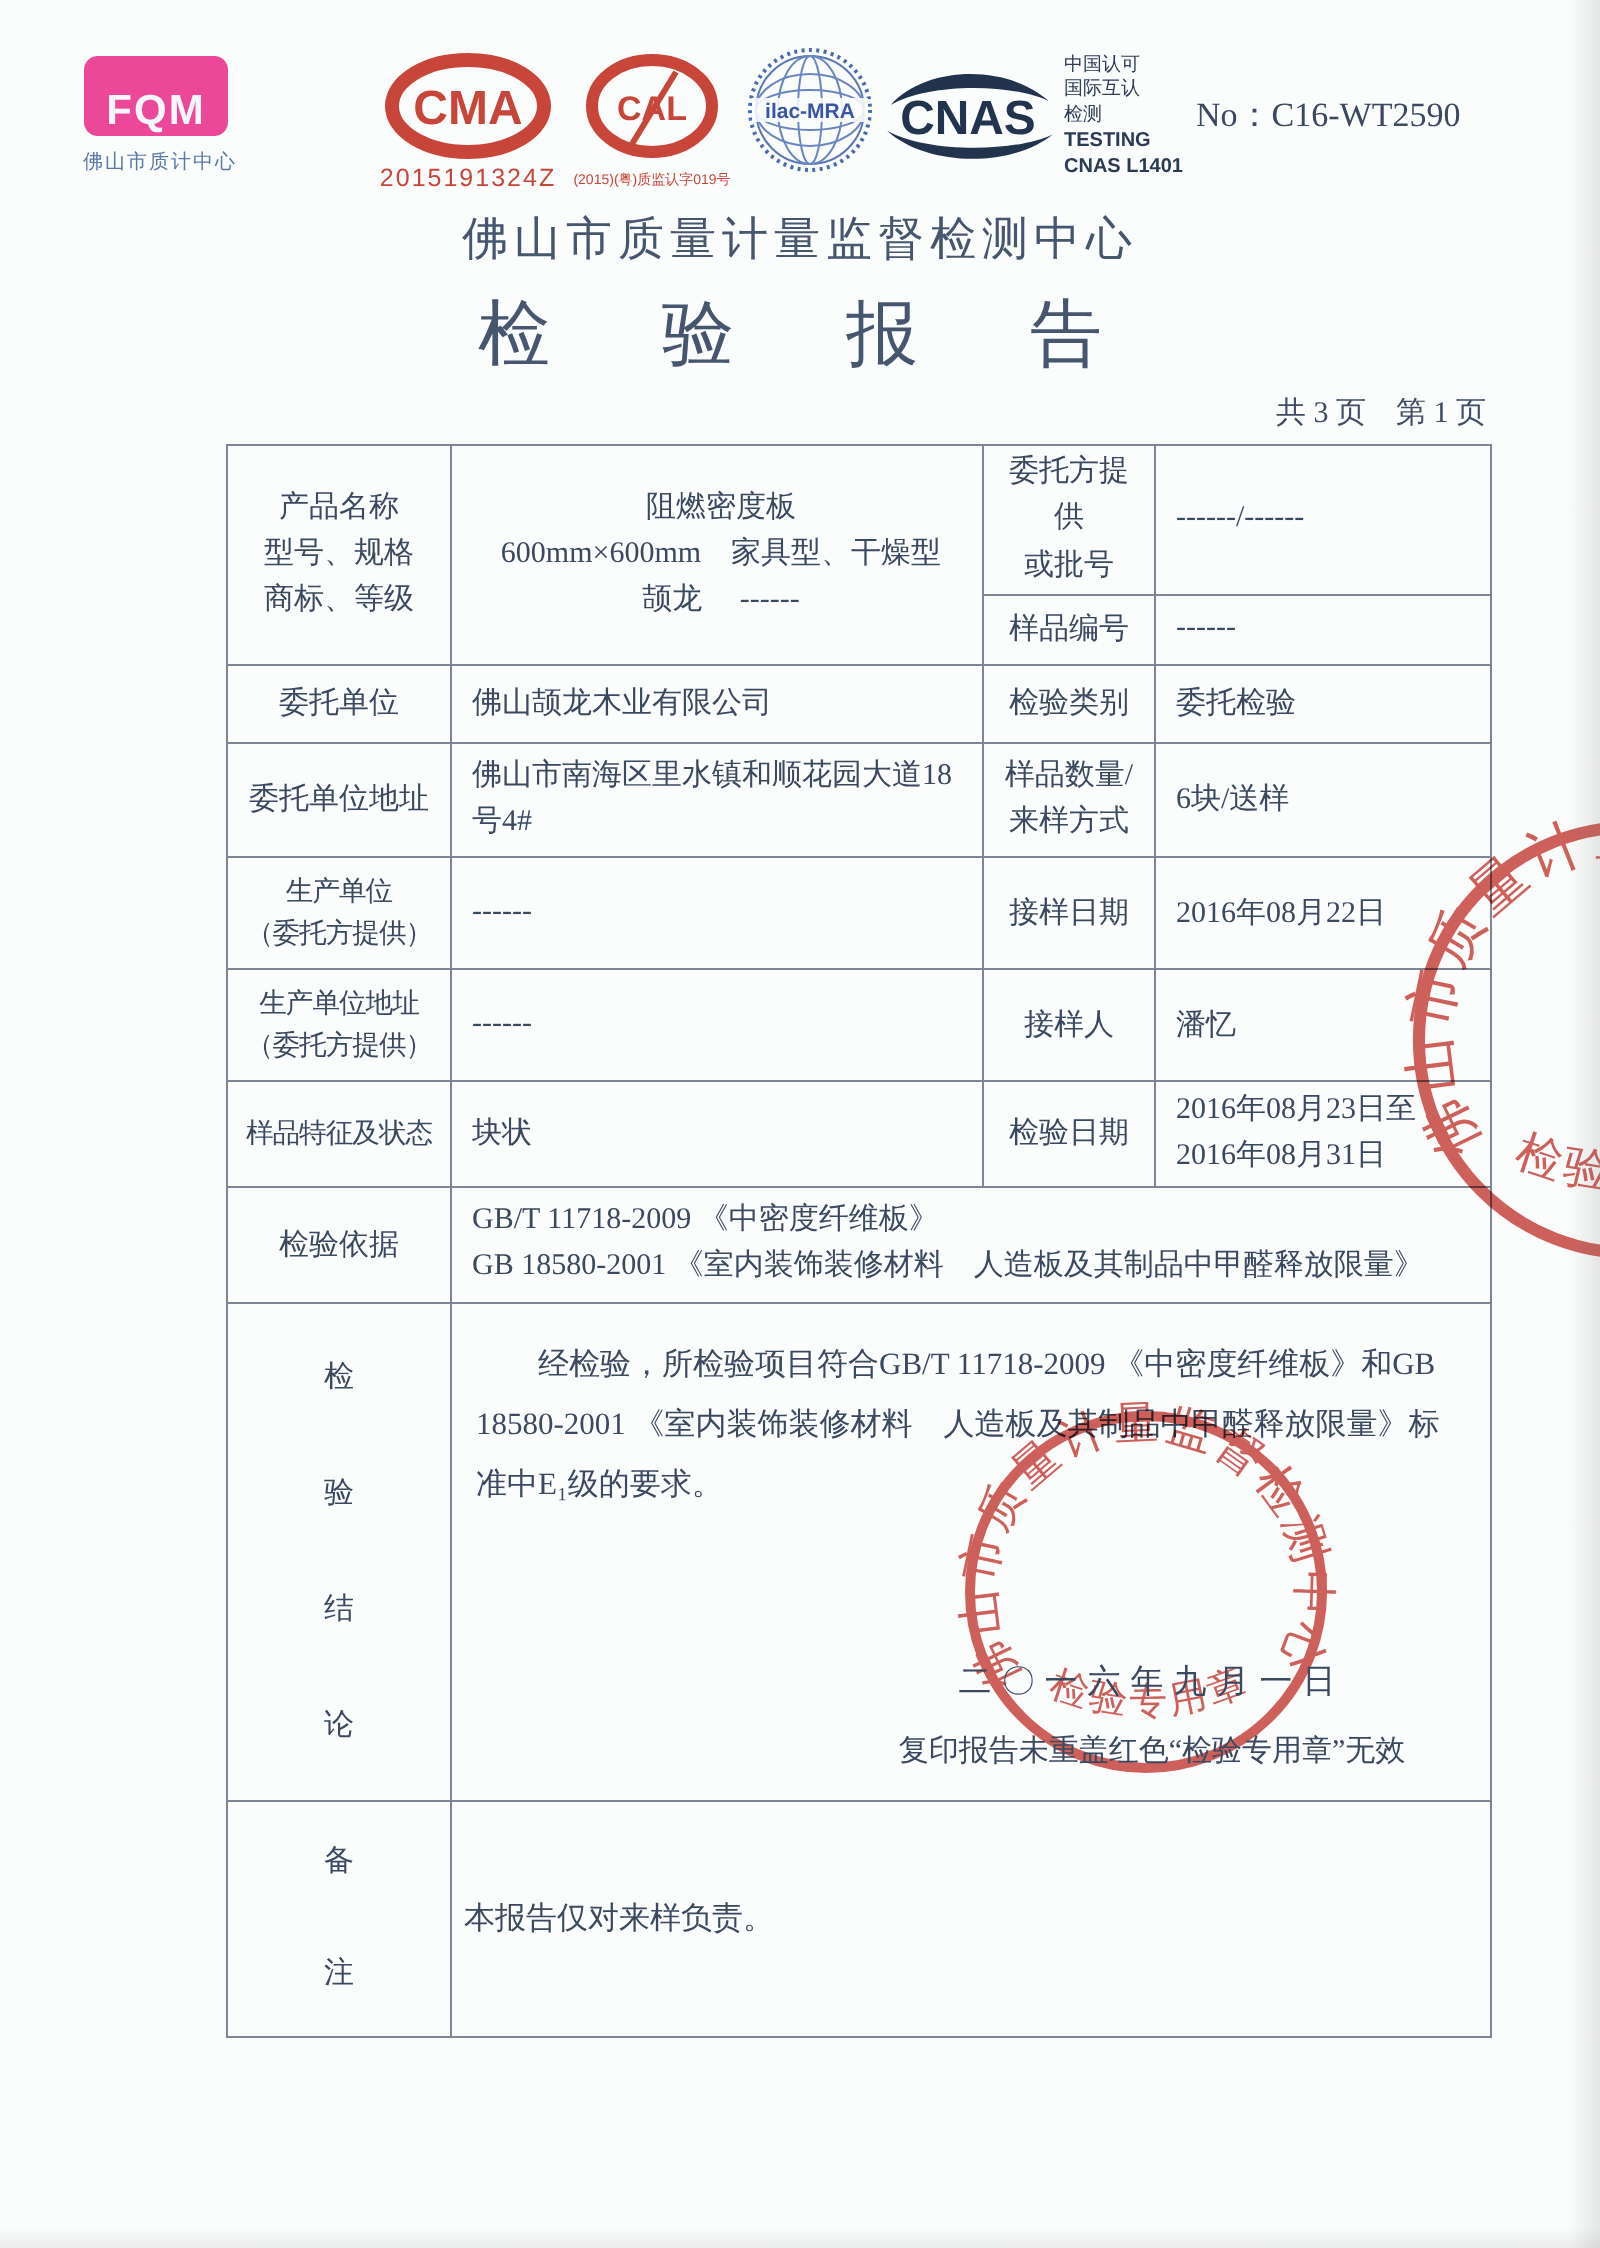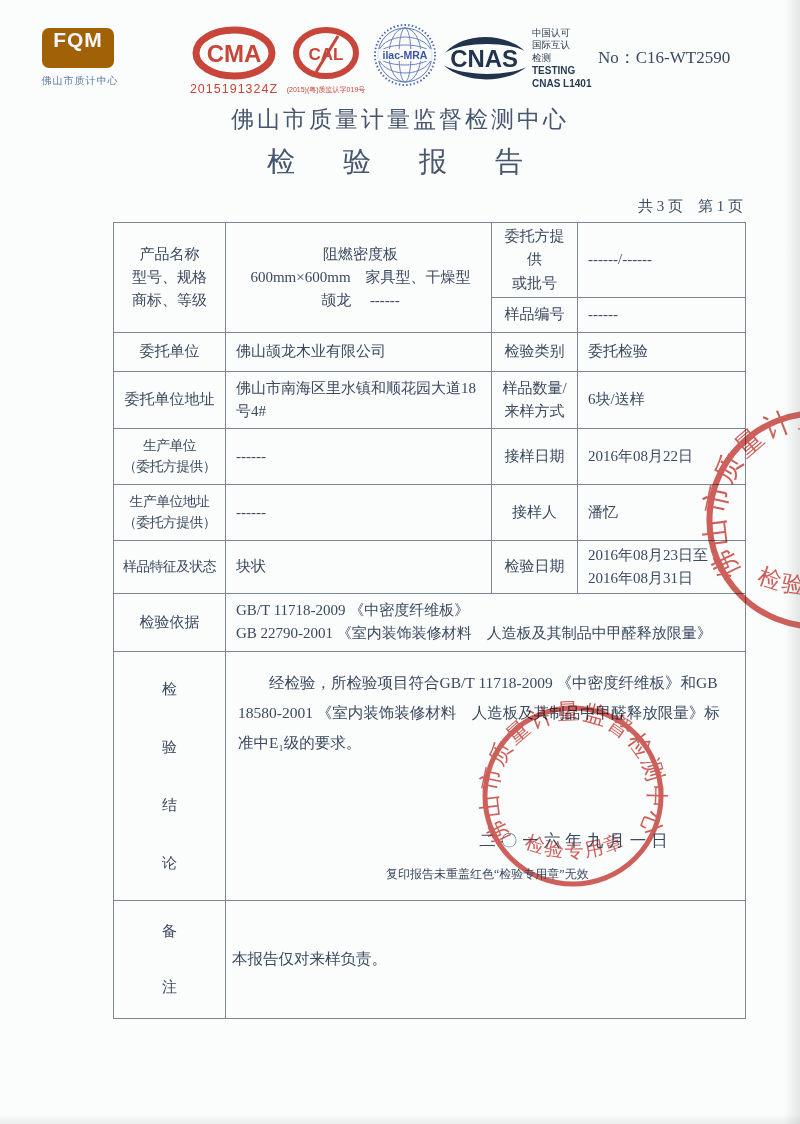--- a/index.html
+++ b/index.html
@@ -4,34 +4,34 @@
 <style>
   html,body{margin:0;padding:0;background:#e9e9e9;}
   .page{position:relative;width:800px;height:1124px;margin:0 auto;background:#fbfcfc;
         overflow:hidden;font-family:"Liberation Serif",serif;color:#3f4d63;}
   .page::after{content:'';position:absolute;right:0;top:0;width:16px;height:100%;
         background:linear-gradient(to right,rgba(0,0,0,0),rgba(110,110,110,.16));pointer-events:none;z-index:40;}
   .page::before{content:'';position:absolute;left:0;bottom:0;width:100%;height:10px;
         background:linear-gradient(to bottom,rgba(0,0,0,0),rgba(120,120,120,.12));pointer-events:none;z-index:40;}
   .abs{position:absolute;}
   
-  .fqm-box{left:42px;top:28px;width:72px;height:40px;background:#a16207;border-radius:7px;
-        display:flex;align-items:flex-start;justify-content:center;color:#f4f7fb;
+  .fqm-box{left:42px;top:28px;width:72px;height:40px;background:#ec4899;border-radius:7px;
+        display:flex;align-items:flex-end;justify-content:center;color:#f4f7fb;
         font-family:"Liberation Sans",sans-serif;font-weight:bold;font-size:21px;letter-spacing:1px;}
   .fqm-cap{left:34px;top:74px;width:92px;text-align:center;color:#5a78a6;font-size:10px;letter-spacing:1px;}
   .logo-cap{position:absolute;text-align:center;color:#c8453a;font-family:"Liberation Sans",sans-serif;}
   .cma-cap{left:186px;top:82px;width:96px;font-size:12.5px;letter-spacing:1px;}
   .cal-cap{left:286px;top:85px;width:80px;font-size:7px;}
   .cnas-caps{left:532px;top:27px;width:70px;font-size:9.5px;line-height:1.3;color:#2a3b52;
         font-family:"Liberation Sans",sans-serif;}
   .cnas-caps .b{font-weight:bold;font-size:10px;}
   .report-no{left:598px;top:46px;font-size:17px;color:#3b495f;}
   
   .org-title{left:0;top:104px;width:100%;text-align:center;font-size:23px;letter-spacing:3px;color:#46566e;}
-  .rep-title{left:0;top:143px;width:100%;text-align:center;font-size:28px;letter-spacing:10px;color:#46566e;}
+  .rep-title{left:0;top:143px;width:100%;text-align:center;font-size:36px;letter-spacing:10px;color:#46566e;}
   .form-no{left:115px;top:197px;font-size:15px;}
   .pagination{left:493px;top:197px;width:250px;text-align:right;font-size:15px;}
   
   table.main{position:absolute;left:113px;top:222px;width:632px;border-collapse:collapse;
         table-layout:fixed;font-size:15px;color:#3b495f;}
   table.main td{border:1px solid #7d8692;padding:2px 6px;vertical-align:middle;}
   .lbl{text-align:center;}
   .lbl-sm{text-align:center;font-size:13.8px;letter-spacing:-0.5px;}
   .val{text-align:left;padding-left:10px !important;}
   .center{text-align:center !important;}
@@ -39,21 +39,21 @@
   .r1a td{height:51px;} .r1b td{height:30px;} .r2 td{height:34px;} .r3 td{height:52px;}
   .r4 td{height:51px;} .r5 td{height:51px;} .r6 td{height:48px;} .r7 td{height:53px;}
   .r8 td{height:244px;} .r9 td{height:113px;}
   .vlabel{white-space:pre-line;line-height:58px;text-align:center;vertical-align:middle;}
   .vlabel2{white-space:pre-line;line-height:56px;text-align:center;vertical-align:middle;}
   .conc-cell{vertical-align:top;padding:0 !important;}
   .conc-wrap{position:relative;height:244px;}
   .conc-text{padding:14px 20px 0 12px;text-indent:2em;line-height:1.95;font-size:15.5px;white-space:normal;}
   .conc-date{position:absolute;left:190px;top:176px;width:320px;text-align:center;
         font-size:16.5px;letter-spacing:5px;z-index:6;}
-  .conc-note{position:absolute;left:160px;top:212px;width:380px;text-align:left;font-size:12px;z-index:6;}
+  .conc-note{position:absolute;left:160px;top:212px;width:380px;text-align:center;font-size:15px;z-index:6;}
   .remark-text{font-size:15.5px;}
   
   .stamp{z-index:5;mix-blend-mode:multiply;opacity:.85;}
   .stamp1{left:478px;top:701px;width:190px;height:190px;}
   .stamp2{left:701px;top:405px;width:230px;height:230px;}
   
   .footer{left:113px;top:996px;width:660px;display:flex;align-items:center;font-size:15px;color:#3b495f;z-index:8;}
   .footer .gap1{margin-left:14px;} .footer .gap2{margin-left:30px;} .footer .gap3{margin-left:2px;}
   .sig{margin:-10px 0 0 -4px;flex:none;}
   .sig path{stroke:#36445c;stroke-width:1.7;fill:none;stroke-linecap:round;}
@@ -165,21 +165,21 @@
     <tr class="r6">
       <td class="lbl-sm">样品特征及状态</td>
       <td class="val">块状</td>
       <td class="lbl">检验日期</td>
       <td class="val ml">2016年08月23日至
 2016年08月31日</td>
     </tr>
     <tr class="r7">
       <td class="lbl">检验依据</td>
       <td class="val ml" colspan="3">GB/T 11718-2009 《中密度纤维板》
-GB 22790-2001 《室内装饰装修材料　人造板及其制品中甲醛释放限量》</td>
+GB 18580-2001 《室内装饰装修材料　人造板及其制品中甲醛释放限量》</td>
     </tr>
     <tr class="r8">
       <td class="vlabel">检
 验
 结
 论</td>
       <td class="conc-cell" colspan="3">
         <div class="conc-wrap">
           <div class="conc-text">经检验，所检验项目符合GB/T 11718-2009 《中密度纤维板》和GB 18580-2001 《室内装饰装修材料　人造板及其制品中甲醛释放限量》标准中E₁级的要求。</div>
           <div class="conc-date">二〇一六年九月一日</div>

